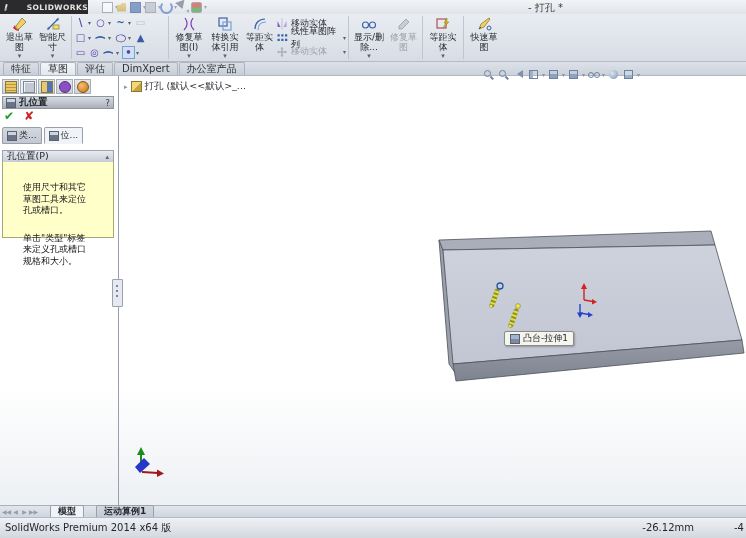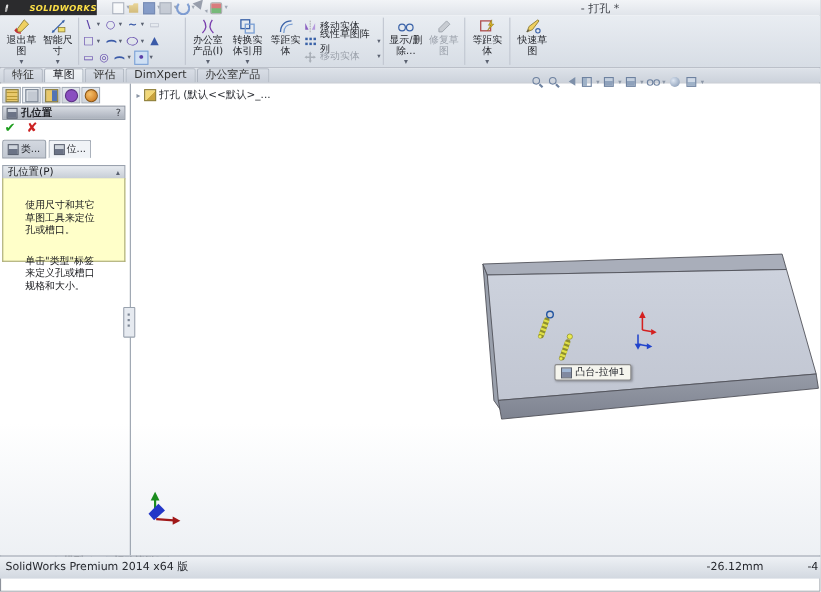--- a/index.html
+++ b/index.html
@@ -2,22 +2,22 @@
 <html><head>
 <meta charset="utf-8">
 <style>
   html,body{margin:0;padding:0;background:#fff;}
   #app{position:relative;width:746px;height:538px;overflow:hidden;
        font-family:"DejaVu Sans","Liberation Sans",sans-serif;background:#fff;
        box-shadow:inset 0 0 0 1px #8d929b;}
   
   .titlebar{position:absolute;top:0;left:0;right:0;height:14px;
             background:linear-gradient(#f2f4f7,#e0e4ea);display:flex;align-items:center;}
-  .logoblock{width:88px;height:14px;background:#2b2b2d;color:#fde047;display:flex;align-items:center;
-             padding-left:5px;gap:20px;box-sizing:border-box;font-style:italic;}
+  .logoblock{width:88px;height:14px;background:#2b2b2d;color:#e5e5e5;display:flex;align-items:center;
+             padding-left:5px;gap:20px;box-sizing:border-box;}
   .logomark{width:7px;height:7px;background:linear-gradient(135deg,#e0e0e0 50%,#b0b0b0 50%);
             border-radius:1px;transform:skewX(-12deg);}
   .logotext{font-size:7.5px;font-weight:bold;letter-spacing:.4px;}
   .qa-row{display:flex;align-items:center;gap:4px;margin-left:14px;opacity:.65;}
   .qa{width:9px;height:9px;position:relative;}
   .qa::after{content:"▾";position:absolute;right:-6px;top:0px;font-size:6px;color:#7b8494;}
   .qa-new{border:1px solid #8a93a3;background:#fff;}
   .qa-open{background:linear-gradient(#e8c86a,#c9a33e);clip-path:polygon(0 25%,40% 25%,55% 0,100% 0,100% 100%,0 100%);}
   .qa-save{background:#5374b4;border:1px solid #3c5a96;}
   .qa-print{background:#b6bdc9;border:1px solid #8a93a3;}
@@ -132,21 +132,21 @@
   
   .bottombar{position:absolute;left:0;right:0;bottom:20px;height:13px;
              background:linear-gradient(#e2e6ec,#ced4dc);border-top:1px solid #aab0ba;
              display:flex;align-items:flex-end;padding-left:2px;box-sizing:border-box;}
   .navbtn{width:9px;font-size:6px;color:#959ca8;text-align:center;line-height:12px;}
   .sheettab{font-size:9px;line-height:11px;height:12px;padding:0 7px;margin-left:12px;color:#26282e;
             border:1px solid #98a0ac;border-bottom:none;border-radius:2px 2px 0 0;
             background:linear-gradient(#d3d8e0,#c2c8d2);font-weight:bold;}
   .sheettab.active{background:#f2f5f8;}
   
-  .statusbar{position:absolute;left:0;right:0;bottom:12px;height:20px;
+  .statusbar{position:absolute;left:0;right:0;bottom:0;height:20px;
              background:linear-gradient(#eef1f5,#d2d8e0);border-top:1px solid #b4bac4;
              font-size:10px;color:#26282e;line-height:19px;}
   .st-left{position:absolute;left:5px;top:0;}
   .st-coord1{position:absolute;right:52px;top:0;}
   .st-coord2{position:absolute;left:734px;top:0;}
 </style>
 </head>
 <body>
 
 <div id="app">
@@ -227,21 +227,21 @@
         <span class="sgcar">▾</span>
       </div>
     </div>
 
     <div class="vsep"></div>
 
     <div class="bigbtn" style="width:36px">
       <svg viewBox="0 0 16 16">
         <path d="M4 2c3 4 3 8-1 12M12 2c-3 4-3 8 1 12" stroke="#7a3fae" fill="none" stroke-width="1.2"></path>
       </svg>
-      <span class="lbl">办公室产品(I)</span>
+      <span class="lbl">修复草图(I)</span>
       <span class="car">▾</span>
     </div>
 
     <div class="bigbtn" style="width:36px">
       <svg viewBox="0 0 16 16">
         <rect x="2" y="2" width="8" height="8" fill="none" stroke="#3a62a8" stroke-width="1.2"></rect>
         <rect x="6" y="6" width="8" height="8" fill="none" stroke="#7a9fd4" stroke-width="1.2"></rect>
       </svg>
       <span class="lbl">转换实体引用</span>
       <span class="car">▾</span>

